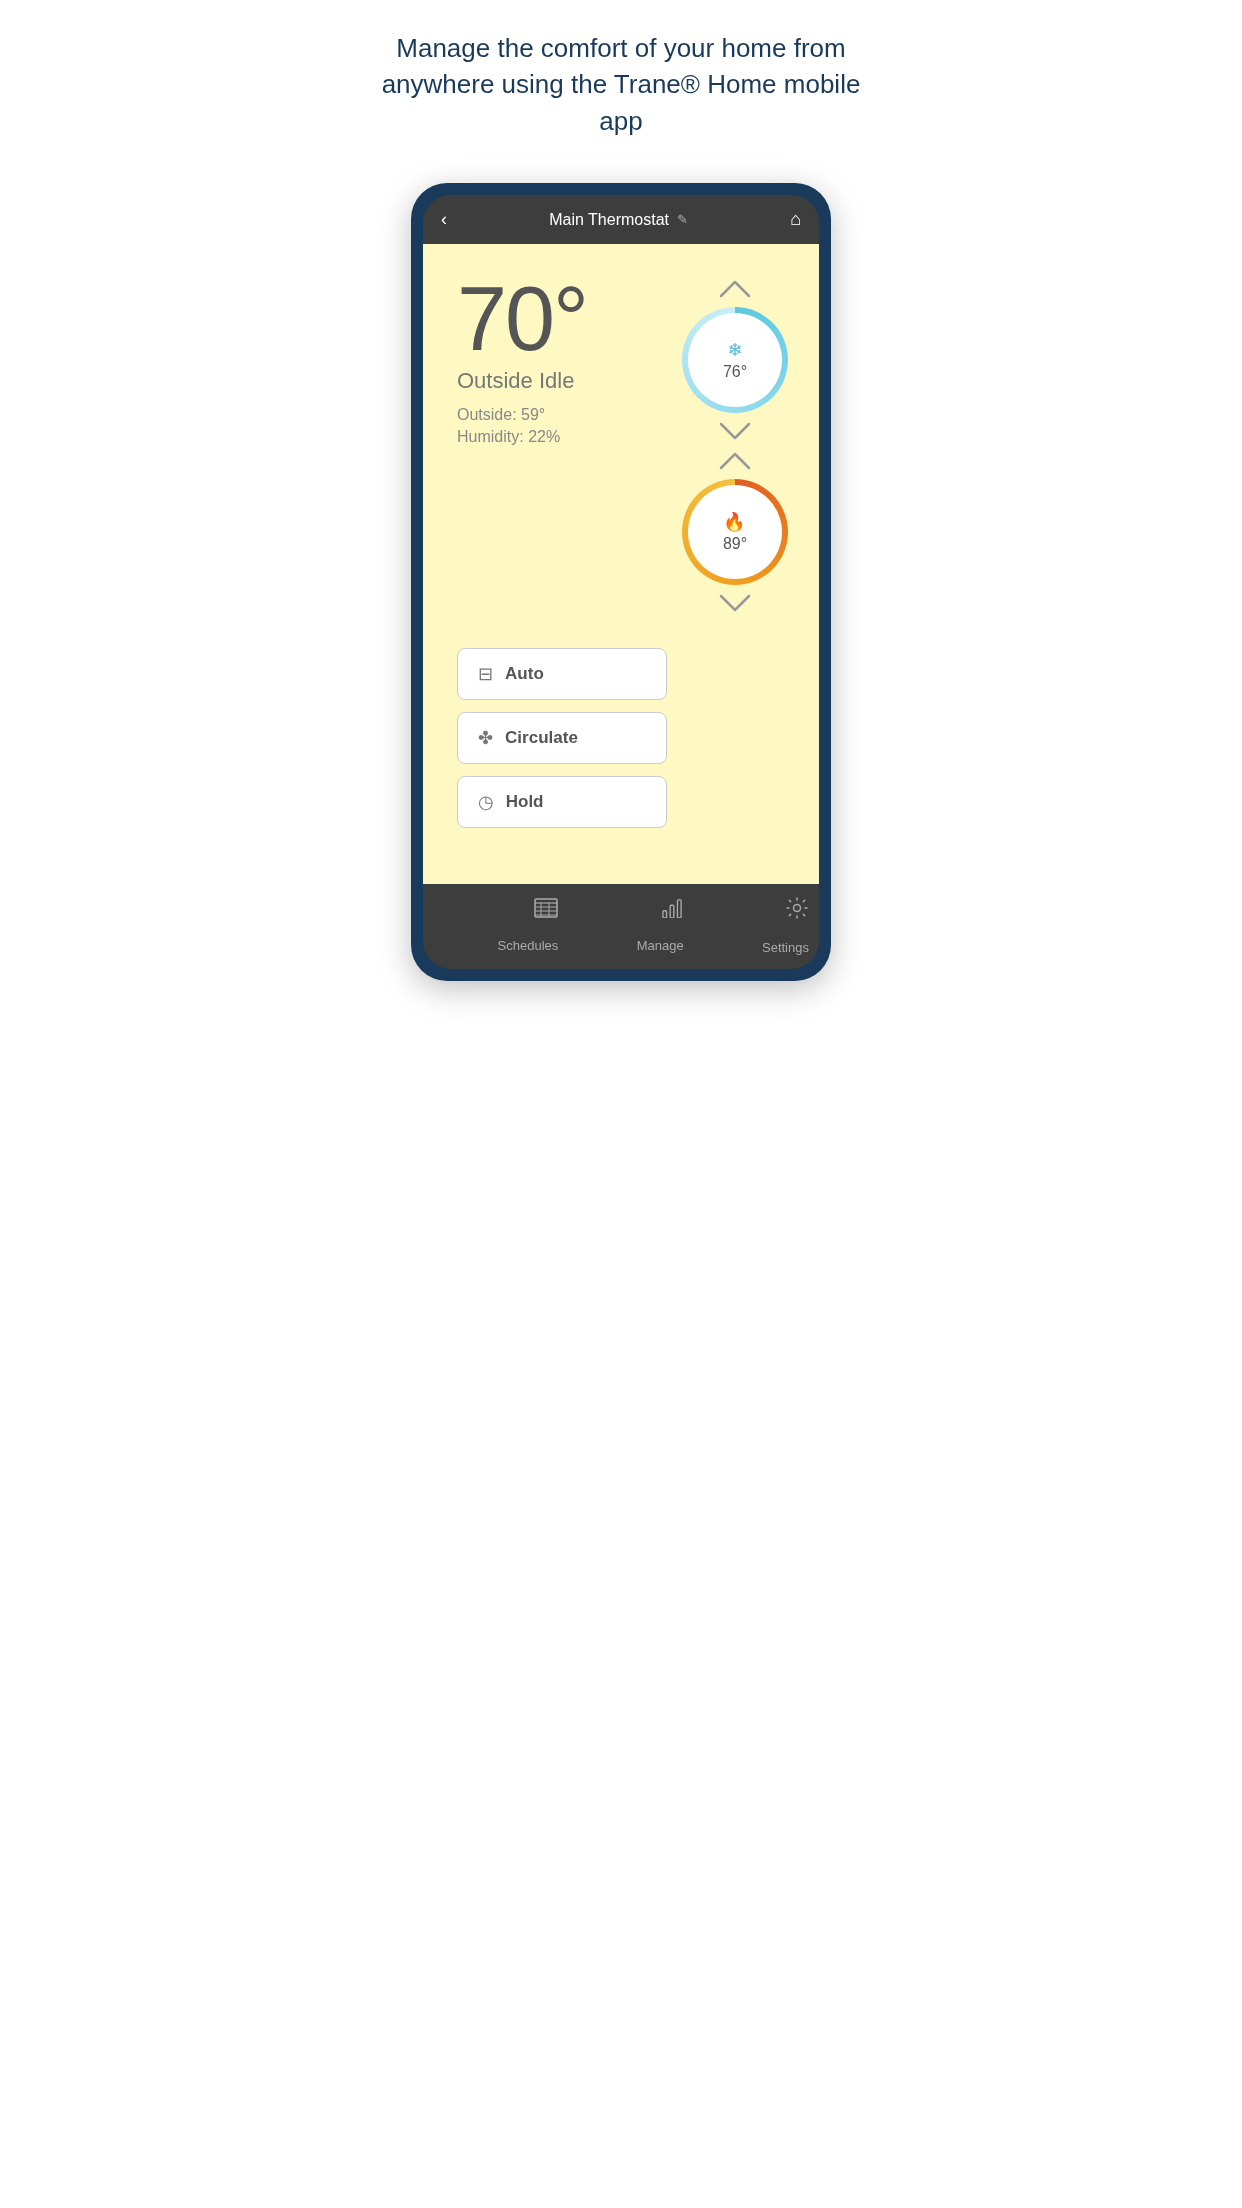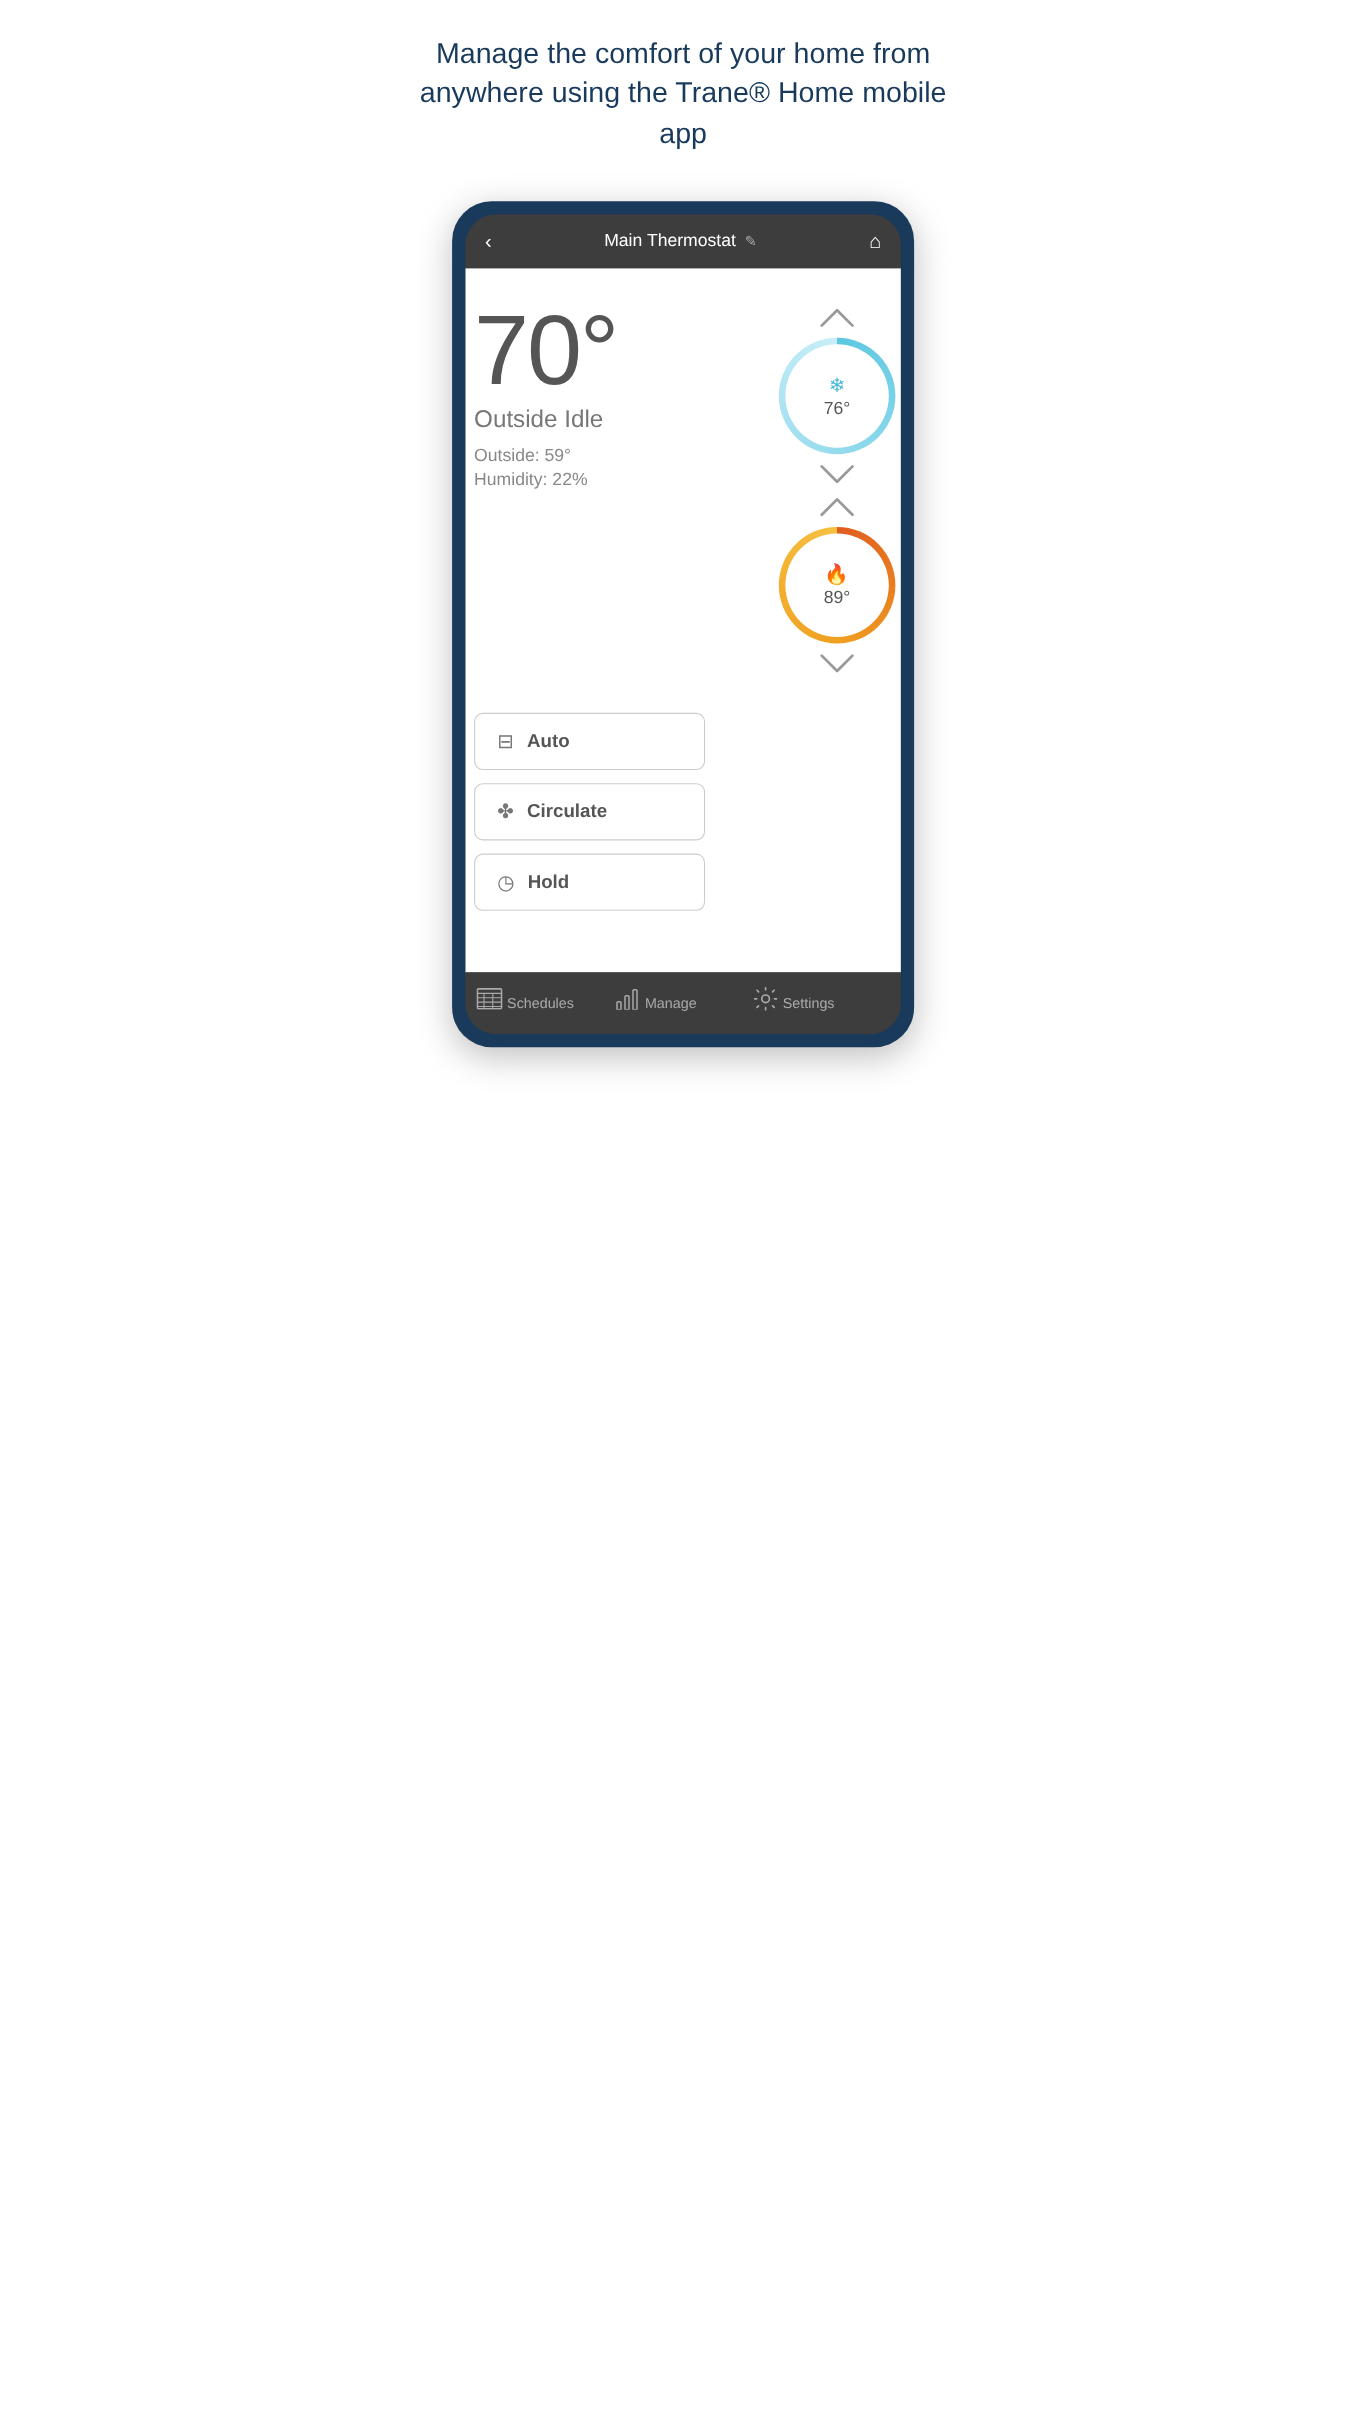--- a/index.html
+++ b/index.html
@@ -66,22 +66,22 @@
       font-size: 13px;
     }
 
     .header-home {
       color: #ffffff;
       font-size: 18px;
     }
 
     
     .main-content {
-      background: #ffffff;
-      padding: 30px 8px 20px;
+      background: #fef9c3;
+      padding: 30px 34px 20px;
       display: flex;
       flex-direction: column;
       min-height: 640px;
     }
 
     .temp-section {
       display: flex;
       flex-direction: row;
       justify-content: space-between;
       align-items: flex-start;
@@ -235,23 +235,23 @@
       background: #3d3d3d;
       display: flex;
       flex-direction: row;
       justify-content: space-around;
       align-items: center;
       padding: 12px 10px 14px;
     }
 
     .nav-item {
       display: flex;
-      flex-direction: row;
-      align-items: center;
-      gap: 4px;
+      flex-direction: column;
+      align-items: flex-end;
+      gap: 14px;
       cursor: pointer;
       flex: 1;
     }
 
     .nav-icon {
       font-size: 22px;
       color: #aaaaaa;
     }
 
     .nav-label {

